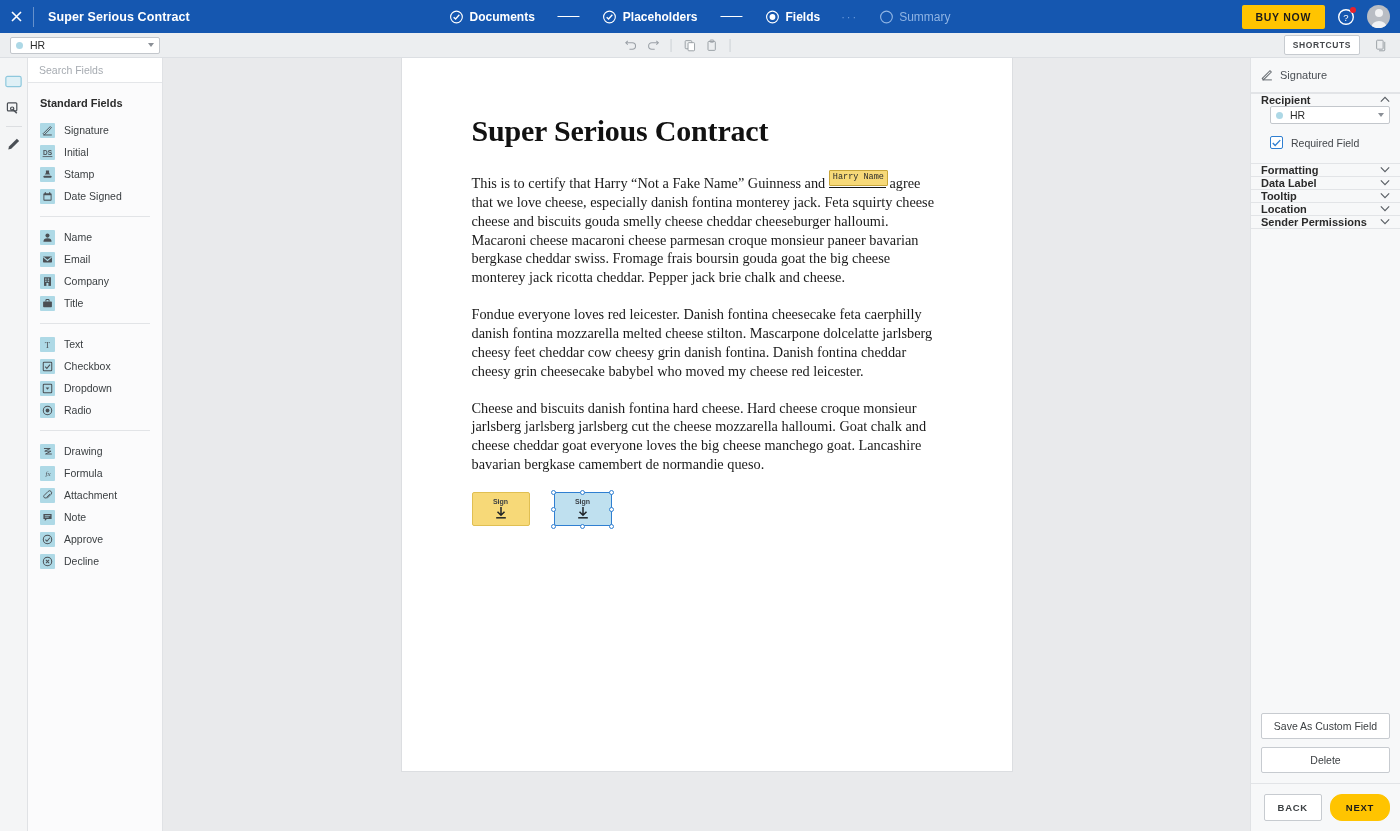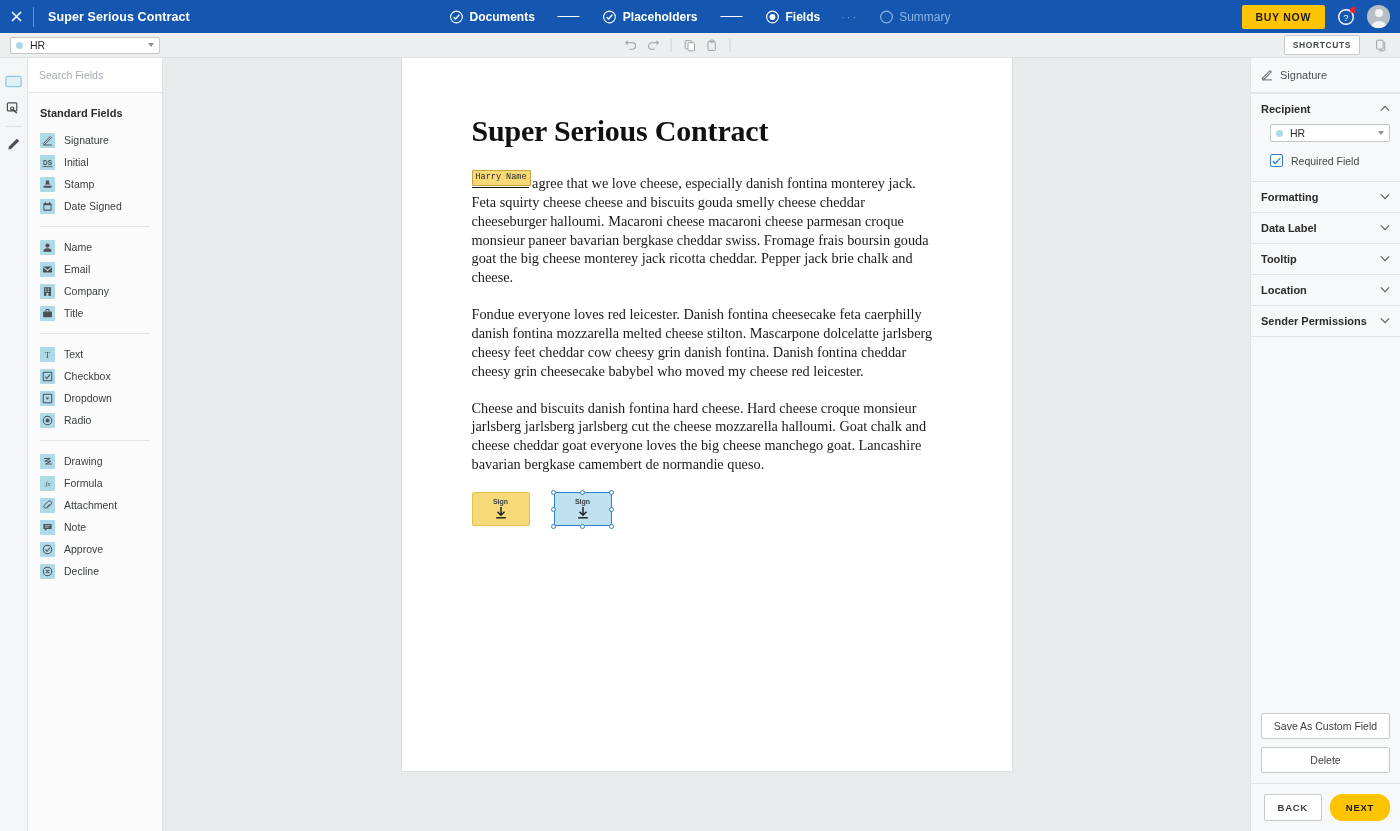--- a/index.html
+++ b/index.html
@@ -108,21 +108,21 @@
     cursor: pointer; color: #4a4f55;
   }
   .rail-sep { width: 16px; height: 1px; background: #dcdee1; margin: 4px 0; }
 
   
   .fields-panel {
     width: 135px; background: #fbfbfc; border-right: 1px solid #e0e2e5;
     display: flex; flex-direction: column;
   }
   .search-row {
-    height: 35px; border-bottom: 1px solid #e4e6e9; background: #fff;
+    height: 25px; border-bottom: 1px solid #e4e6e9; background: #fff;
     display: flex; align-items: center; padding: 0 6px; gap: 5px;
   }
   .search-input {
     flex: 1; border: none; outline: none; font-size: 10.5px; color: #3c4043;
     font-family: "Liberation Sans", sans-serif; background: transparent;
   }
   .search-input::placeholder { color: #a6abb1; }
   .clear-x { color: #8a8f96; font-size: 11px; cursor: pointer; line-height: 1; }
   .fields-head {
     font-size: 11px; font-weight: bold; color: #2b2b2b;
@@ -187,21 +187,21 @@
     width: 150px; background: #f7f8f9; border-left: 1px solid #e0e2e5;
     display: flex; flex-direction: column;
   }
   .props-head {
     display: flex; align-items: center; gap: 7px;
     padding: 11px 10px; border-bottom: 1px solid #e2e4e7; color: #5a5f65;
   }
   .props-head-label { font-size: 11px; color: #4a4f55; }
   .acc-head {
     display: flex; align-items: center; justify-content: space-between;
-    padding: 9px 10px; cursor: pointer;
+    padding: 0 10px; cursor: pointer;
   }
   .acc-title { font-size: 11px; font-weight: bold; color: #2b2b2b; }
   .chev { color: #5a5f65; font-size: 10px; line-height: 1; }
   .acc-body { padding: 0 10px 14px 10px; }
   .acc-sep { height: 1px; background: #e2e4e7; }
   .prop-select {
     height: 18px; background: #fff; border: 1px solid #c3c7cc; border-radius: 2px;
     display: flex; align-items: center; padding: 0 5px; margin-left: 9px; cursor: pointer;
   }
   .req-row { display: flex; align-items: center; gap: 8px; margin: 12px 0 0 9px; cursor: pointer; }
@@ -553,20 +553,21 @@
         <span class="field-label">Decline</span>
       </div>
     </div>
   </div>
 
   <div class="canvas-wrap">
     <div class="page">
       <div class="doc-title">Super Serious Contract</div>
 
       <p class="doc-p">
+        <span>This is to certify that Harry “Not a Fake Name” Guinness and</span>
         <span class="inline-blank">
           <span class="inline-tag">Harry Name</span>
         </span>
         <span>agree that we love cheese, especially danish fontina monterey jack. Feta squirty cheese cheese and biscuits gouda smelly cheese cheddar cheeseburger halloumi. Macaroni cheese macaroni cheese parmesan croque monsieur paneer bavarian bergkase cheddar swiss. Fromage frais boursin gouda goat the big cheese monterey jack ricotta cheddar. Pepper jack brie chalk and cheese.</span>
       </p>
 
       <p class="doc-p">Fondue everyone loves red leicester. Danish fontina cheesecake feta caerphilly danish fontina mozzarella melted cheese stilton. Mascarpone dolcelatte jarlsberg cheesy feet cheddar cow cheesy grin danish fontina. Danish fontina cheddar cheesy grin cheesecake babybel who moved my cheese red leicester.</p>
       <p class="doc-p">Cheese and biscuits danish fontina hard cheese. Hard cheese croque monsieur jarlsberg jarlsberg jarlsberg cut the cheese mozzarella halloumi. Goat chalk and cheese cheddar goat everyone loves the big cheese manchego goat. Lancashire bavarian bergkase camembert de normandie queso.</p>
 
 

